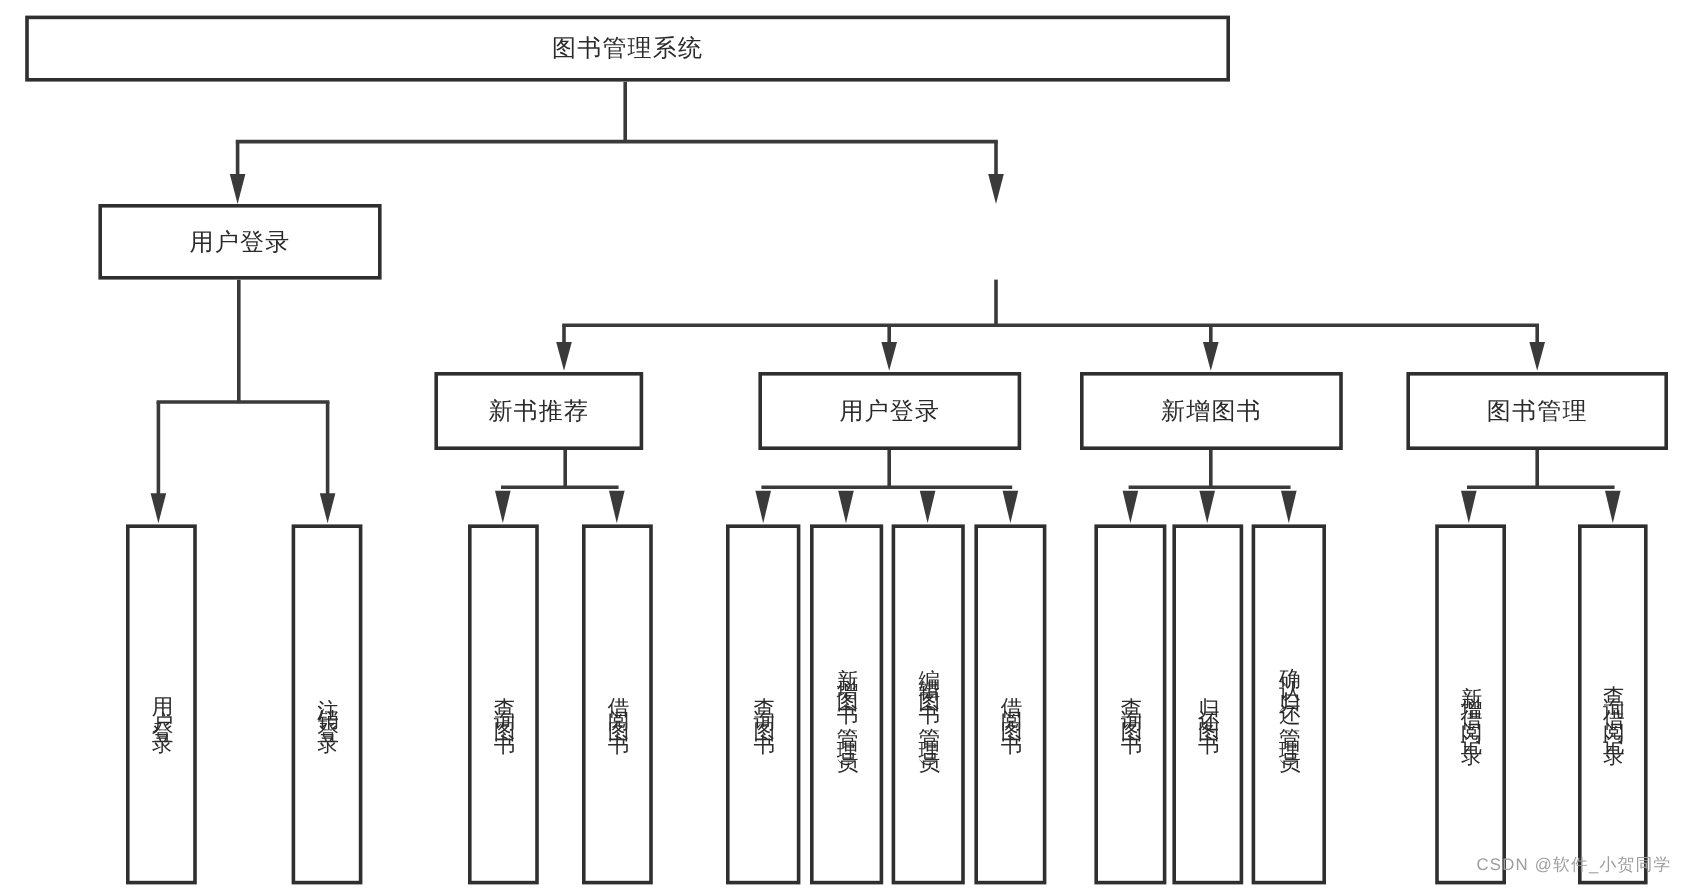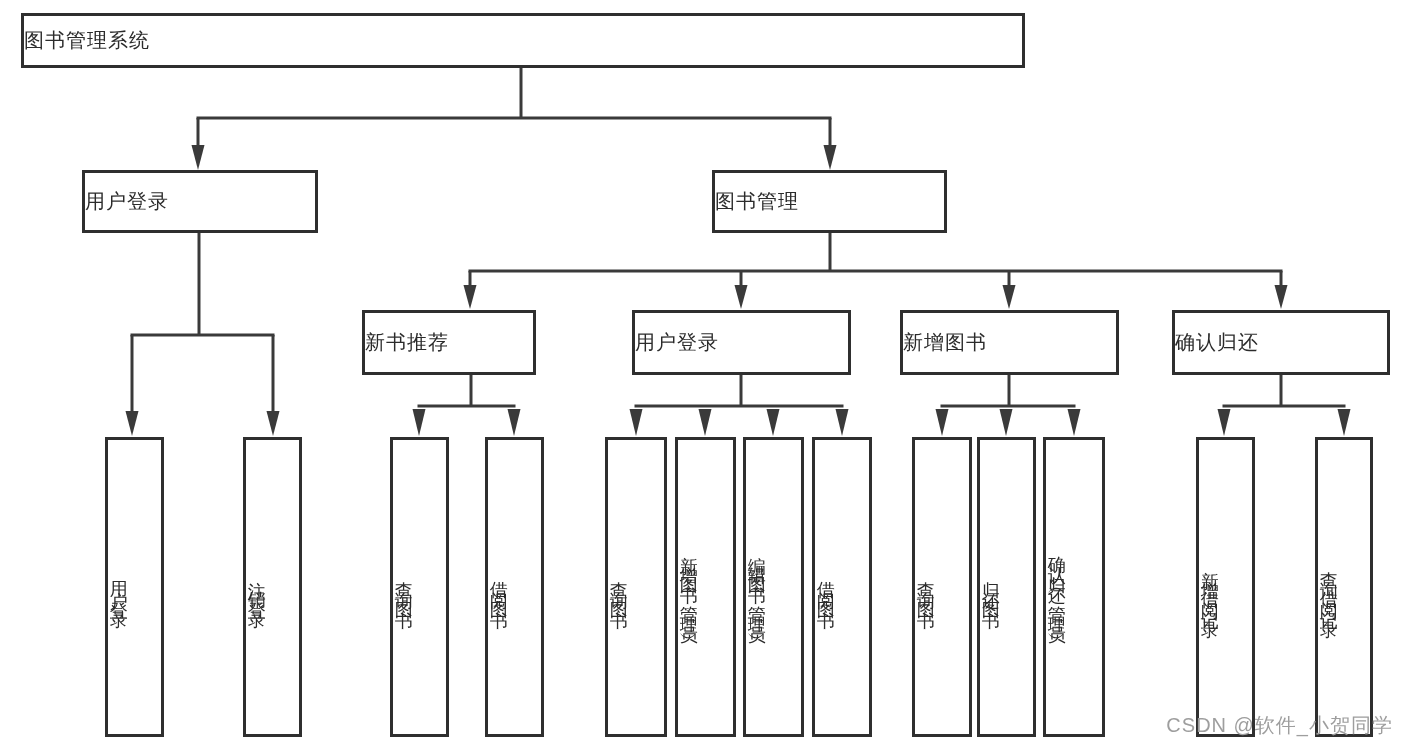--- a/index.html
+++ b/index.html
@@ -17,40 +17,41 @@
     left: 0; top: 0;
     z-index: 1;
   }
   .box {
     position: absolute;
     box-sizing: border-box;
     border: 3px solid #2f2f2f;
     background: #ffffff;
     display: flex;
     align-items: center;
+    justify-content: center;
     z-index: 2;
   }
   .h-label {
     font-size: 20px;
     letter-spacing: 1px;
     white-space: nowrap;
   }
   .leaf .vtext {
     writing-mode: vertical-lr;
     text-orientation: mixed;
     font-size: 18px;
     line-height: 1.1;
     letter-spacing: 10px;
     white-space: nowrap;
   }
   .watermark {
     position: absolute;
     top: 712px;
     right: 12px;
-    font-size: 20px;
+    font-size: 14px;
     letter-spacing: 1px;
     color: #9e9e9e;
     z-index: 3;
     white-space: nowrap;
   }
 </style>
 </head>
 <body>
 
 <div class="stage">
@@ -117,35 +118,32 @@
     </g>
   </svg>
 
   <div class="box" style="left:21px;top:13px;width:1004px;height:55px;">
     <span class="h-label">图书管理系统</span>
   </div>
 
   <div class="box" style="left:82px;top:170px;width:236px;height:63px;">
     <span class="h-label">用户登录</span>
   </div>
-  <div class="box" style="left:712px;top:170px;width:235px;height:63px;">
-    <span class="h-label">图书管理</span>
-  </div>
 
   <div class="box" style="left:362px;top:310px;width:174px;height:65px;">
     <span class="h-label">新书推荐</span>
   </div>
   <div class="box" style="left:632px;top:310px;width:219px;height:65px;">
     <span class="h-label">用户登录</span>
   </div>
   <div class="box" style="left:900px;top:310px;width:219px;height:65px;">
     <span class="h-label">新增图书</span>
   </div>
   <div class="box" style="left:1172px;top:310px;width:218px;height:65px;">
-    <span class="h-label">确认归还</span>
+    <span class="h-label">图书管理</span>
   </div>
 
   <div class="box leaf" style="left:105px;top:437px;width:59px;height:300px;">
     <span class="vtext">用户登录</span>
   </div>
   <div class="box leaf" style="left:243px;top:437px;width:59px;height:300px;">
     <span class="vtext">注销登录</span>
   </div>
 
   <div class="box leaf" style="left:390px;top:437px;width:59px;height:300px;">

